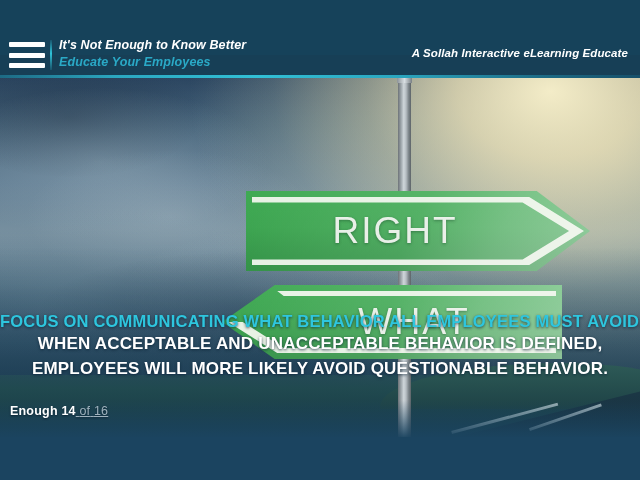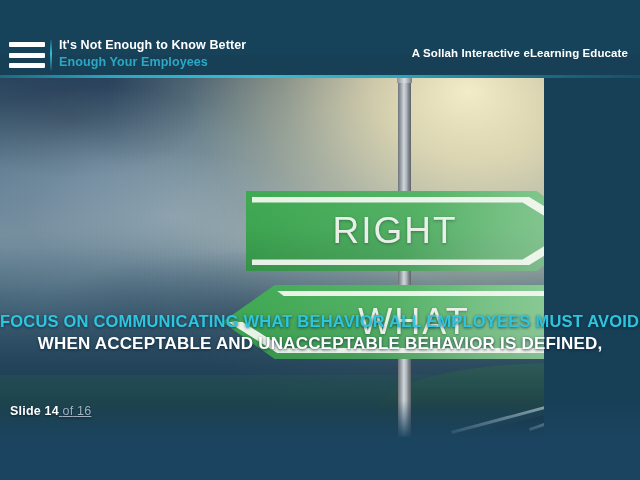--- a/index.html
+++ b/index.html
@@ -22,20 +22,21 @@
   }
 
   
   #header {
     position: absolute;
     left: 0; top: 0;
     width: 640px;
     height: 55px;
     background: #16425a;
     z-index: 40;
+    font-style: italic;
   }
 
   #hamburger {
     position: absolute;
     left: 9px; top: 42px;
     width: 36px; height: 26px;
     display: flex;
     flex-direction: column;
     justify-content: space-between;
     cursor: pointer;
@@ -92,21 +93,21 @@
     width: 640px; height: 3px;
     background: linear-gradient(to right,
       #1d6a84 0%, #2ba7c0 18%, #32c0d6 40%, #2ba7c0 62%, #1d6a84 85%, #17506a 100%);
     z-index: 45;
   }
 
   
   #photo {
     position: absolute;
     left: 0; top: 77px;
-    width: 544px;
+    width: 640px;
     height: 360px;
     overflow: hidden;
     z-index: 10;
     background:
       
       radial-gradient(ellipse 420px 300px at 86% 4%,
           rgba(255,246,206,0.92) 0%,
           rgba(252,238,190,0.72) 22%,
           rgba(233,224,178,0.42) 44%,
           rgba(188,198,176,0.16) 66%,
@@ -401,38 +402,39 @@
     <div class="sign" id="sign-wrong">
       <div class="sign-body"></div>
       <div class="frame"></div>
       <div class="sign-label">WHAT</div>
     </div>
   </div>
 
   <div id="caption">
     <div id="caption-line1">FOCUS ON COMMUNICATING WHAT BEHAVIOR ALL EMPLOYEES MUST AVOID.</div>
     <div class="caption-white">WHEN ACCEPTABLE AND UNACCEPTABLE BEHAVIOR IS DEFINED,</div>
+    <div class="caption-white">EMPLOYEES WILL MORE LIKELY AVOID QUESTIONABLE BEHAVIOR.</div>
   </div>
 
-  <div id="slide-counter"><span class="strong">Slide</span><span class="strong">&nbsp;</span><span class="strong">14</span><span class="dim">&nbsp;</span><span class="dim">of</span><span class="dim">&nbsp;</span><span class="dim">16</span></div>
+  <div id="slide-counter"><span class="strong">Enough</span><span class="strong">&nbsp;</span><span class="strong">14</span><span class="dim">&nbsp;</span><span class="dim">of</span><span class="dim">&nbsp;</span><span class="dim">16</span></div>
 
   <div id="photo-fade"></div>
 
   <div id="footer"></div>
 
   <div id="header">
     <div id="hamburger">
       <div class="bar"></div>
       <div class="bar"></div>
       <div class="bar"></div>
     </div>
     <div id="menu-divider"></div>
 
     <div id="title-block">
       <div id="main-title">It's Not Enough to Know Better</div>
-      <div id="sub-title">Enough Your Employees</div>
+      <div id="sub-title">Educate Your Employees</div>
     </div>
 
     <div id="brand-line">A Sollah Interactive eLearning Educate</div>
   </div>
   <div id="header-rule"></div>
 
 </div>
 
 </body></html>

